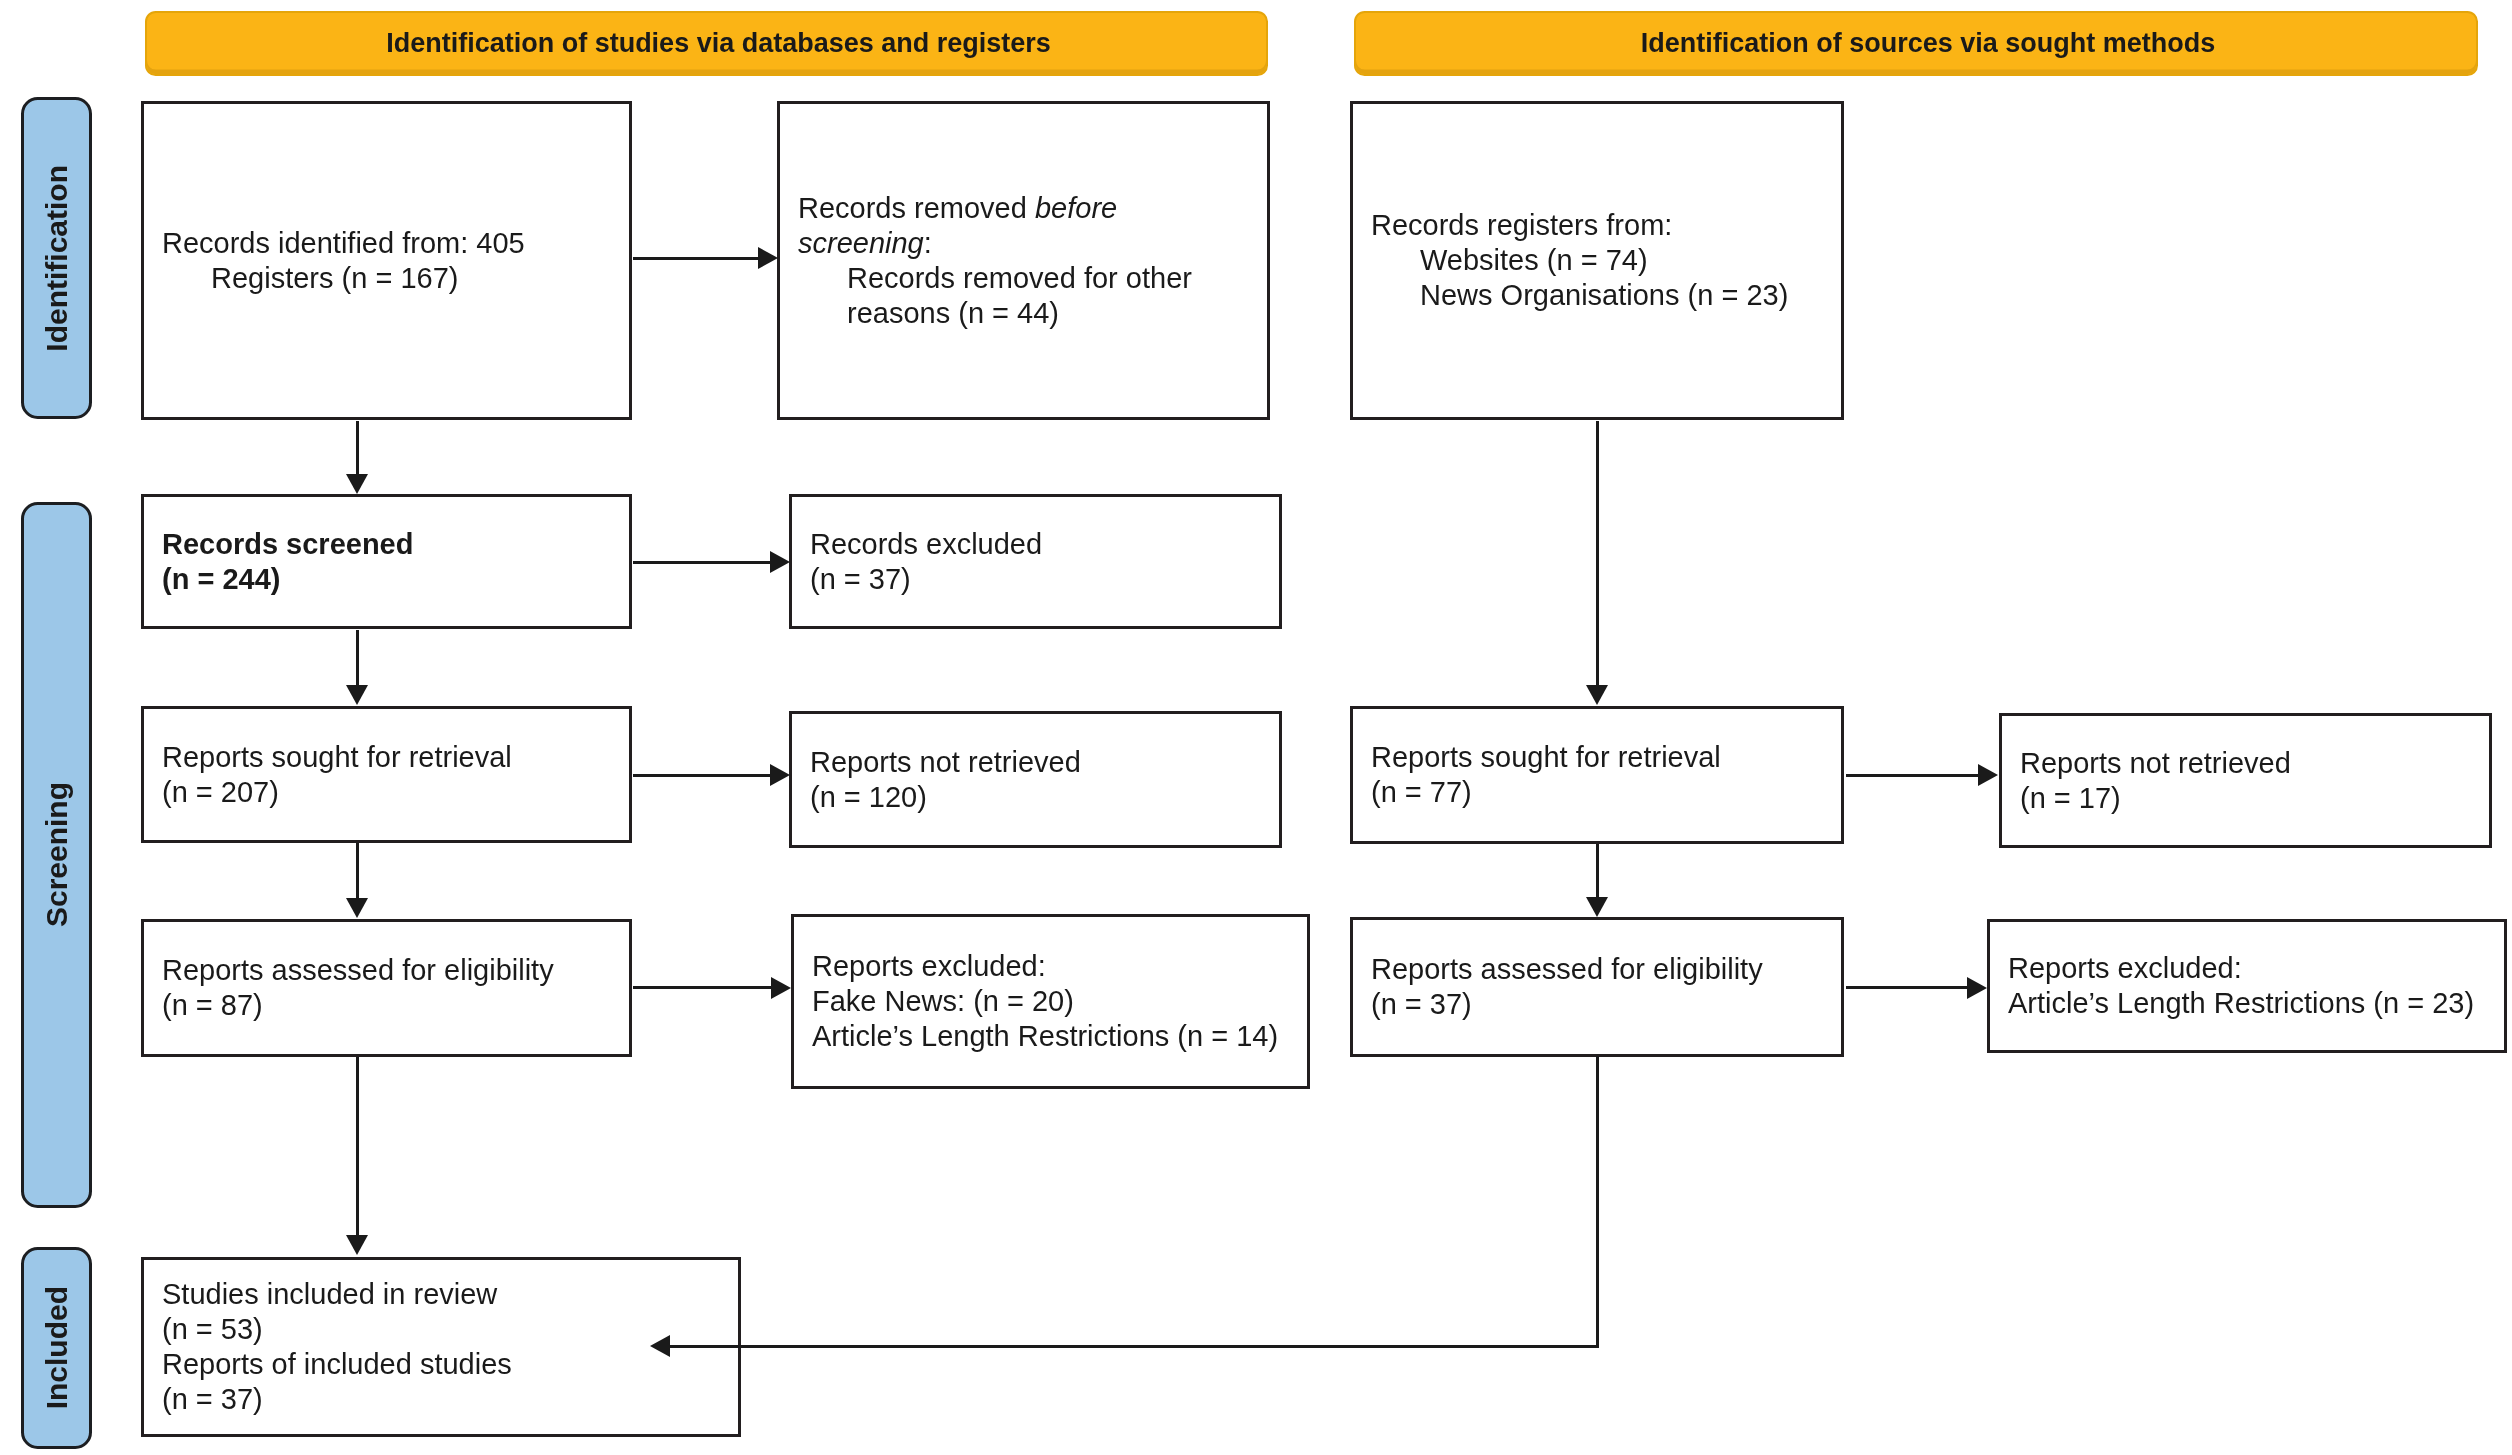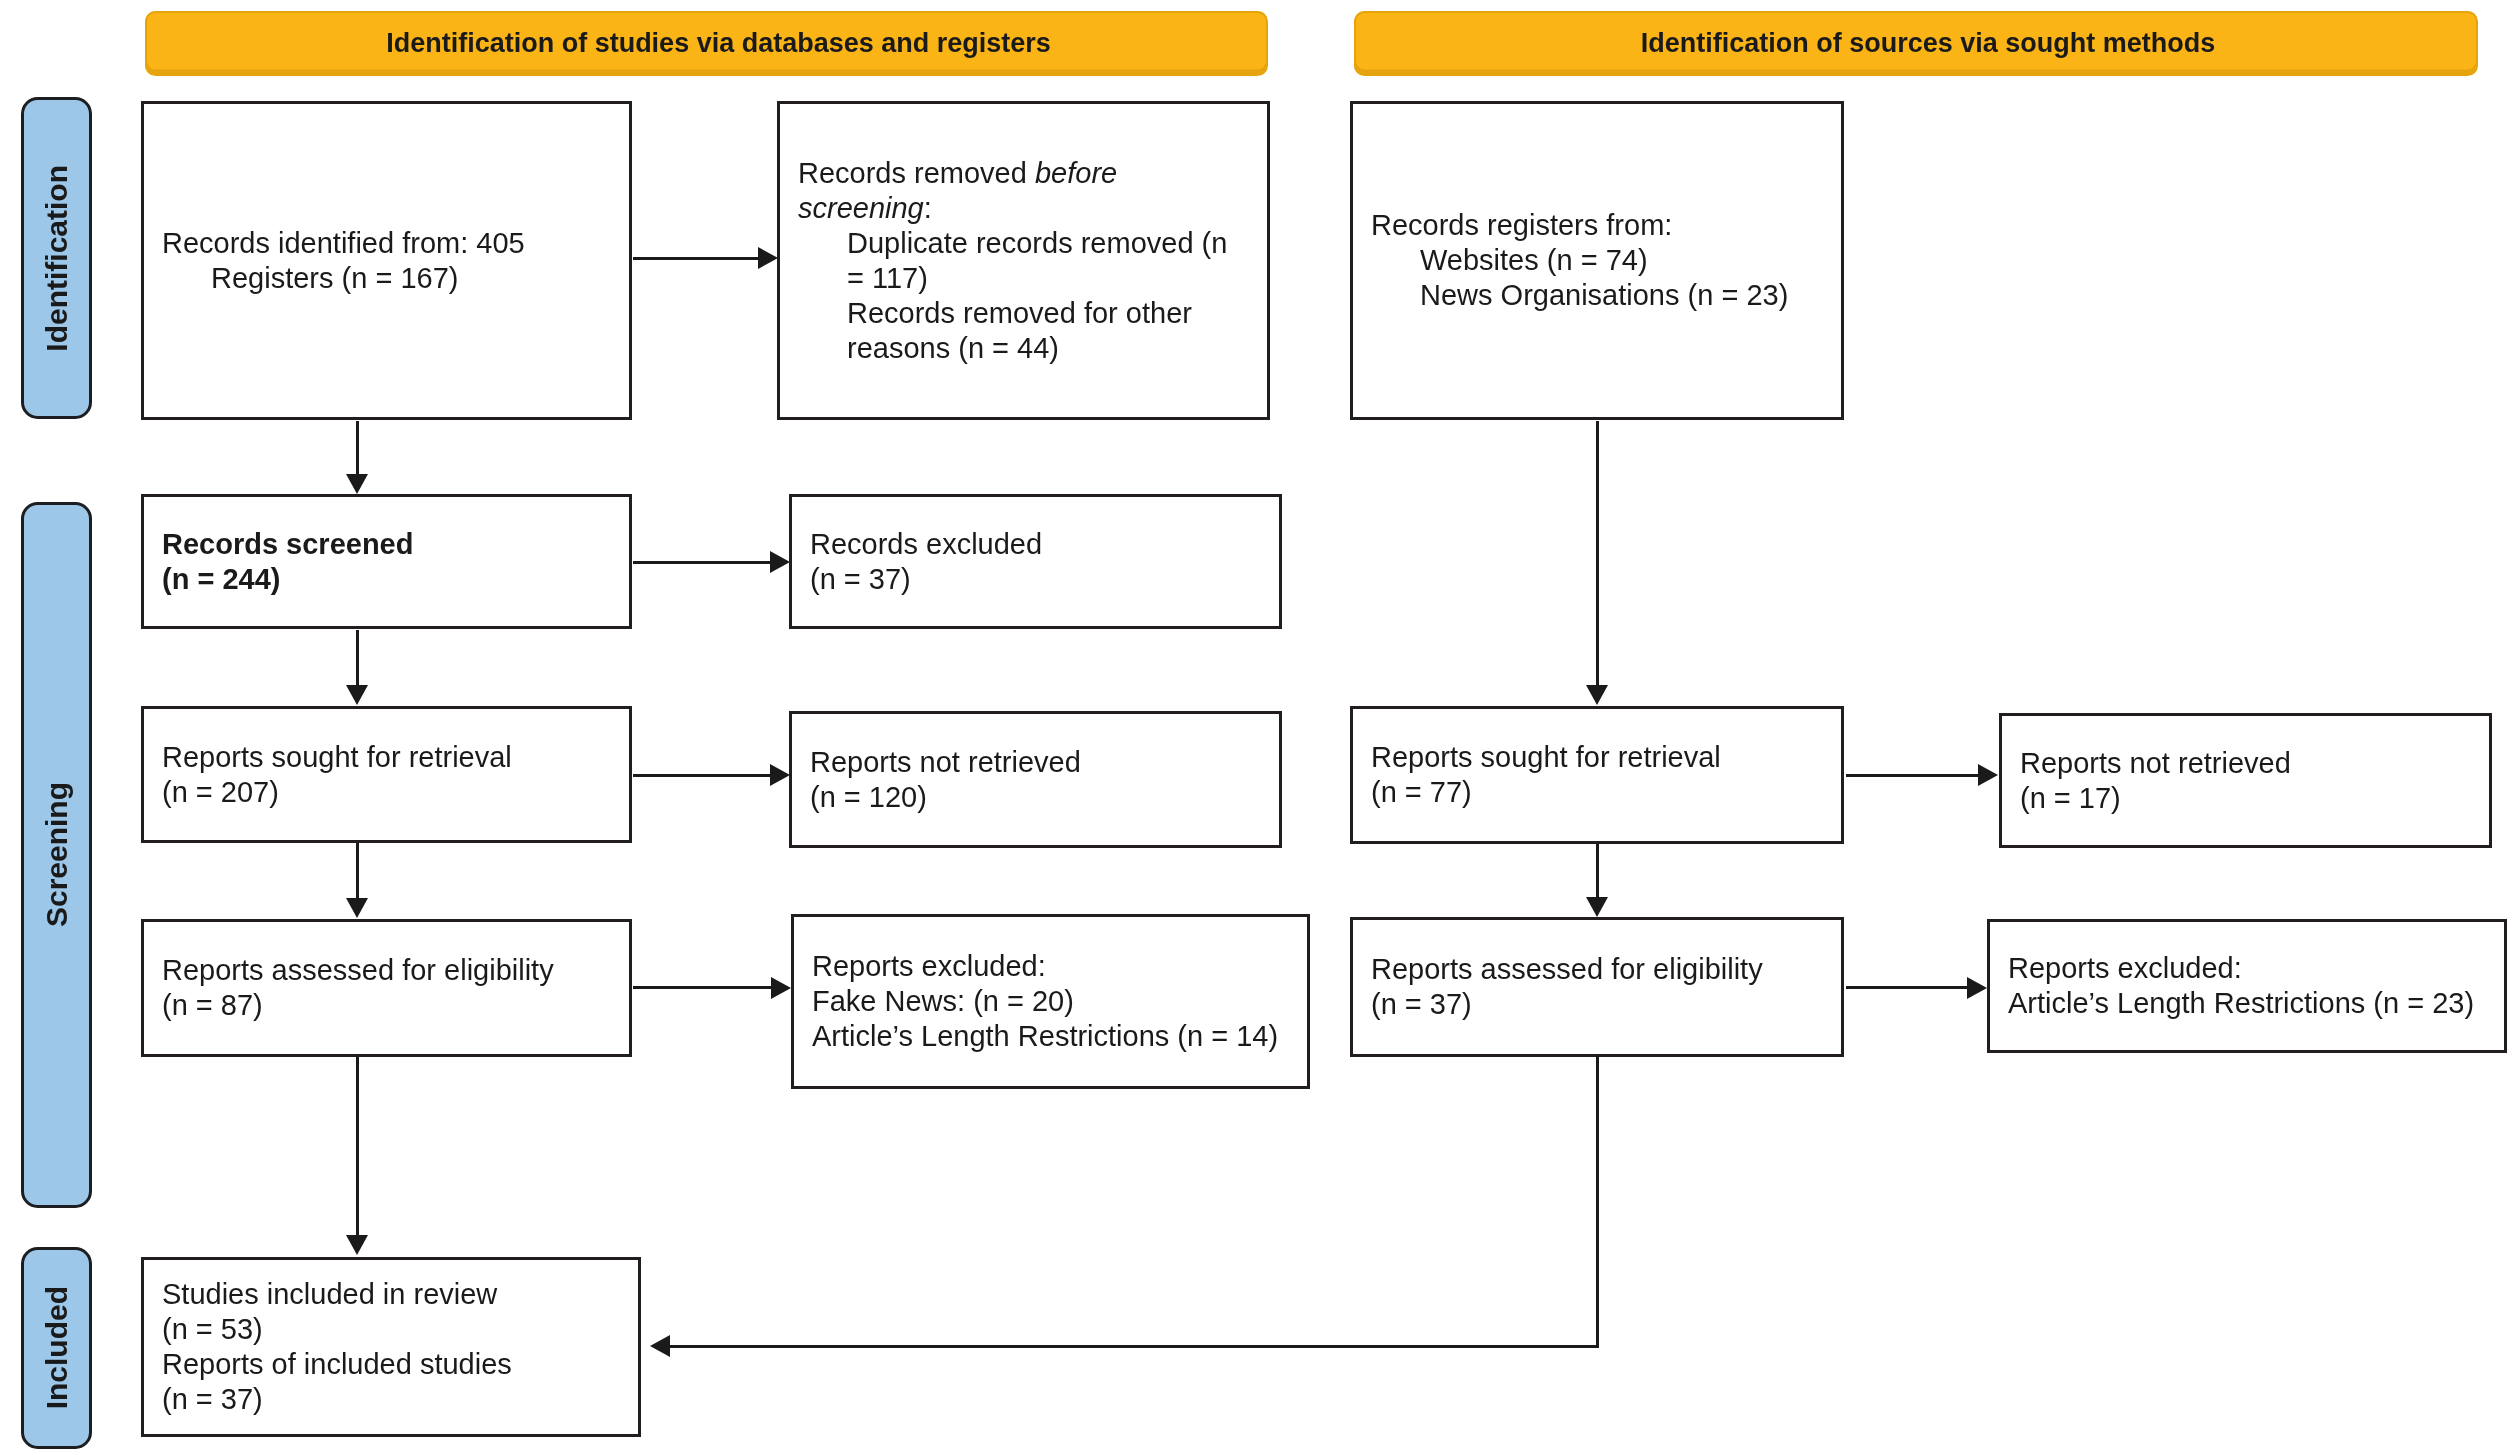--- a/index.html
+++ b/index.html
@@ -91,21 +91,20 @@
     <span class="vtext">Included</span>
   </div>
 
   <div class="box" style="left:141px;top:101px;width:491px;height:319px;">
     <div class="line">Records identified from: 405</div>
     <div class="line sub">Registers (n = 167)</div>
   </div>
 
   <div class="box" style="left:777px;top:101px;width:493px;height:319px;">
     <div class="line"><span>Records removed </span><span class="it">before screening</span><span>:</span></div>
-    <div class="line sub">Duplicate records removed (n = 117)</div>
     <div class="line sub">Records removed for other reasons (n = 44)</div>
   </div>
 
   <div class="box" style="left:1350px;top:101px;width:494px;height:319px;">
     <div class="line">Records registers from:</div>
     <div class="line sub">Websites (n = 74)</div>
     <div class="line sub">News Organisations (n = 23)</div>
   </div>
 
   <div class="box" style="left:141px;top:494px;width:491px;height:135px;font-weight:bold;">
@@ -145,21 +144,21 @@
   </div>
   <div class="box" style="left:1350px;top:917px;width:494px;height:140px;">
     <div class="multi">Reports assessed for eligibility
 (n = 37)</div>
   </div>
   <div class="box" style="left:1987px;top:919px;width:520px;height:134px;">
     <div class="multi">Reports excluded:
 Article’s Length Restrictions (n = 23)</div>
   </div>
 
-  <div class="box" style="left:141px;top:1257px;width:500px;height:180px;">
+  <div class="box" style="left:141px;top:1257px;width:600px;height:180px;">
     <div class="multi">Studies included in review
 (n = 53)
 Reports of included studies
 (n = 37)</div>
   </div>
 
   <div class="hline" style="left:633px;top:257px;width:126px;"></div>
   <div class="head-right" style="left:758px;top:247px;"></div>
 
   <div class="vline" style="left:356px;top:421px;height:55px;"></div>

